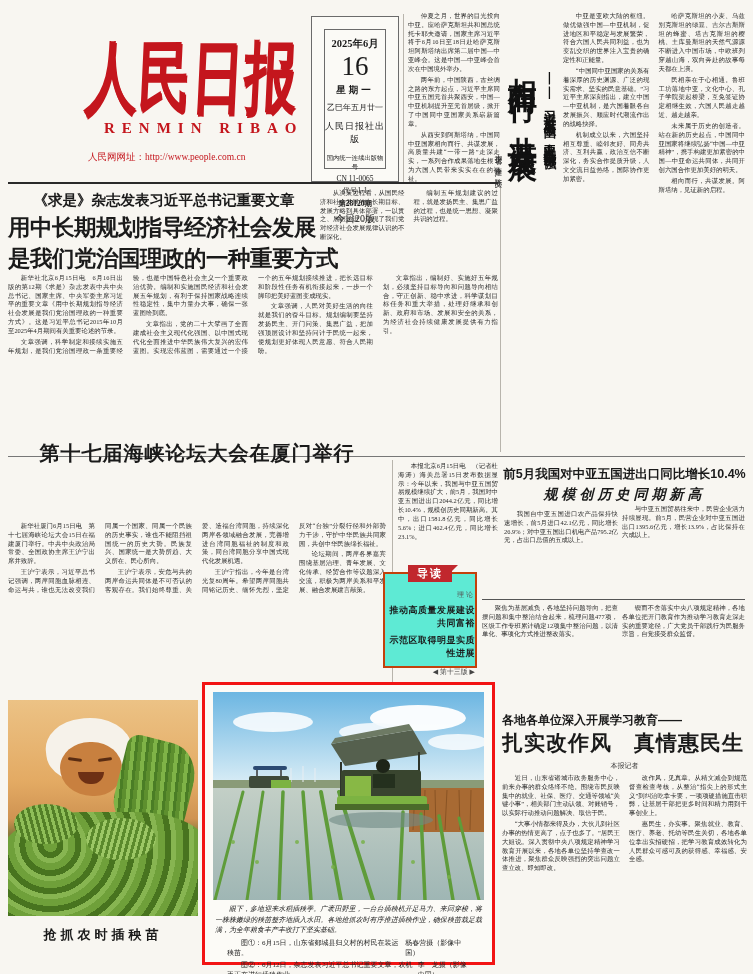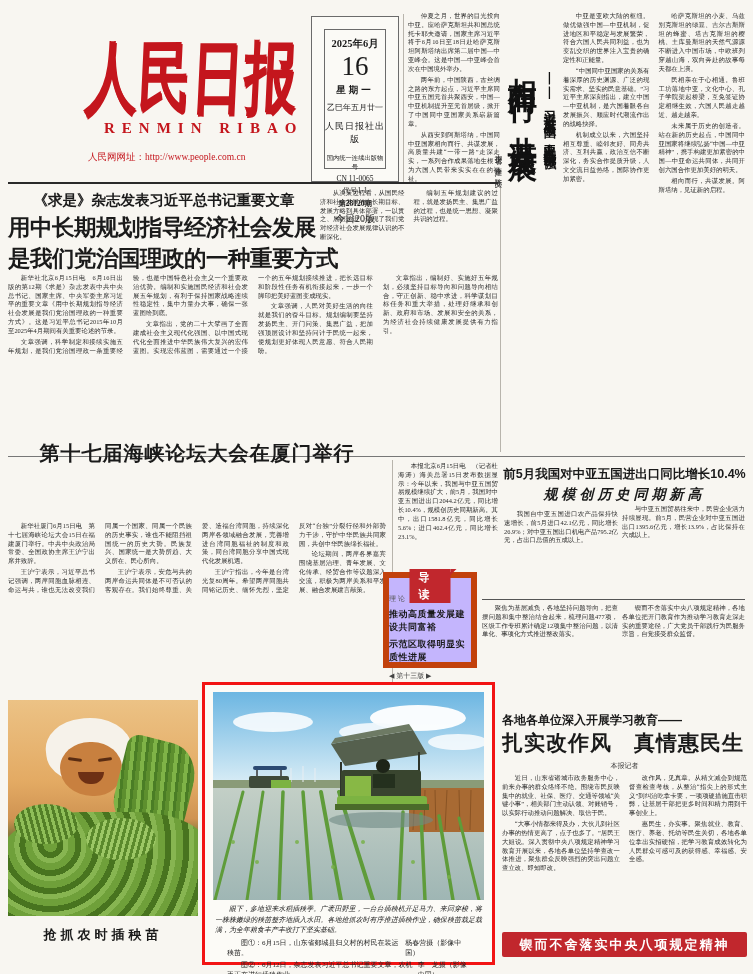--- a/index.html
+++ b/index.html
@@ -43,21 +43,21 @@
   .kicker { font-family:"Liberation Sans","DejaVu Sans",sans-serif; font-weight:700; font-size:14.5px; text-align:center; }
   .lead-h { font-family:"Liberation Sans","DejaVu Sans",sans-serif; font-weight:900; font-size:22.5px; text-align:center; letter-spacing:-0.5px; white-space:nowrap; }
   .sf-h { font-weight:900; font-size:20px; text-align:center; letter-spacing:1px; }
   .sf-sub { font-family:"Liberation Sans","DejaVu Sans",sans-serif; font-weight:700; font-size:12.5px; text-align:center; }
   .tr-h { font-family:"Liberation Sans","DejaVu Sans",sans-serif; font-weight:700; font-size:12.5px; text-align:center; white-space:nowrap; }
   .tr-sub { font-style:italic; font-weight:700; font-size:14px; text-align:center; letter-spacing:4px; }
   .ws-kicker { font-family:"Liberation Sans","DejaVu Sans",sans-serif; font-weight:700; font-size:12px; }
   .ws-h { font-weight:900; font-size:21px; letter-spacing:1px; white-space:nowrap; }
   .ws-byline { font-size:7px; text-align:center; color:#333; }
   
-  .daodu { border:6px solid #c2410c; background:#c4b5fd; text-align:left; }
+  .daodu { border:2px solid #c2410c; background:#5eead4; text-align:right; }
   .daodu-tab { position:absolute; top:-9px; left:50%; transform:translateX(-50%);
     background:var(--bannerred); color:#fff; font-weight:700; font-size:11px; line-height:17px;
     padding:0 9px; letter-spacing:2px; font-family:"Liberation Sans","DejaVu Sans",sans-serif; }
   .daodu-tab:after { content:""; position:absolute; right:-6px; top:0;
     border-left:6px solid var(--bannerred); border-bottom:6px solid transparent; }
   .daodu-sec { font-size:7px; color:#555; margin-top:16px; letter-spacing:2px; }
   .daodu-line { font-size:9px; font-weight:700; margin-top:4px; letter-spacing:0.5px; }
   .daodu-page { font-size:7px; margin-top:7px; color:#444; }
   
   .red-banner { background:var(--bannerred); color:#fff; text-align:center;
@@ -283,15 +283,14 @@
 
   <div class="abs ws-kicker" style="left:502px; top:712px; width:245px;">各地各单位深入开展学习教育——</div>
   <div class="abs ws-h" style="left:502px; top:729px; width:245px;">扎实改作风　真情惠民生</div>
   <div class="abs ws-byline" style="left:502px; top:761px; width:245px;">本报记者</div>
   <div class="abs body-text cols2" style="left:502px; top:774px; width:245px; height:152px;">
       <p>近日，山东省诸城市政务服务中心，前来办事的群众络绎不绝。围绕市民反映集中的就业、社保、医疗、交通等领域“关键小事”，相关部门主动认领、对账销号，以实际行动推动问题解决、取信于民。</p>
       <p>“大事小情都来得及办，大伙儿到社区办事的热情更高了，点子也多了。”居民王大姐说。深入贯彻中央八项规定精神学习教育开展以来，各地各单位坚持学查改一体推进，聚焦群众反映强烈的突出问题立查立改、即知即改。</p>
       <p>改作风，见真章。从精文减会到规范督查检查考核，从整治“指尖上的形式主义”到纠治吃拿卡要，一项项硬措施直击积弊，让基层干部把更多时间和精力用到干事创业上。</p>
       <p>惠民生，办实事。聚焦就业、教育、医疗、养老、托幼等民生关切，各地各单位拿出实招硬招，把学习教育成效转化为人民群众可感可及的获得感、幸福感、安全感。</p>
     </div>
-  <div class="abs red-banner" style="left:502px; top:932px; width:245px; height:25px;">锲而不舍落实中央八项规定精神</div>
 
 </div>
 
 </body></html>

